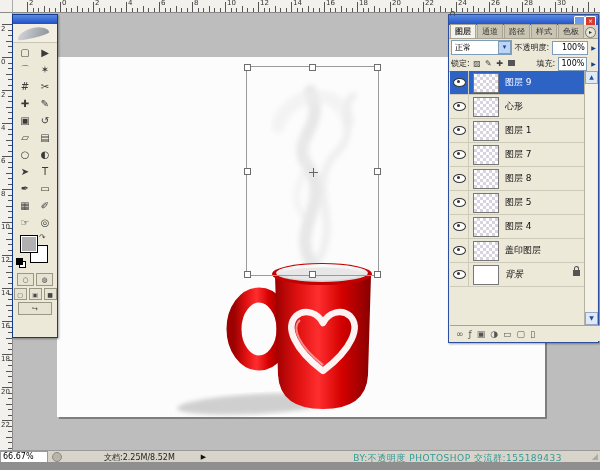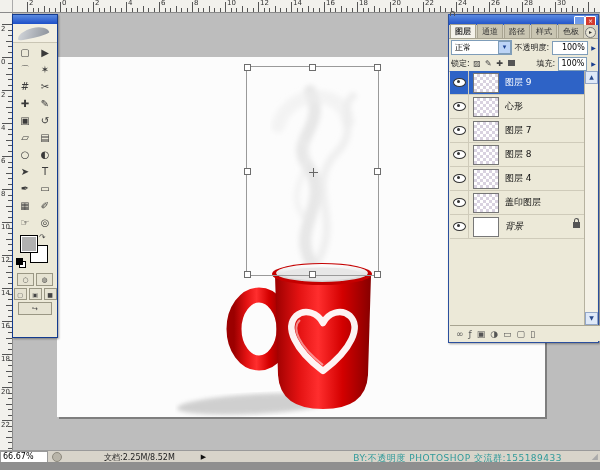--- a/index.html
+++ b/index.html
@@ -486,28 +486,42 @@
             <div class="eye"></div>
           </div>
           <div class="thumb checker"></div>
           <span class="lname">心形</span>
         </div>
         <div class="lrow">
           <div class="eyecell">
             <div class="eye"></div>
           </div>
           <div class="thumb checker"></div>
+          <span class="lname">图层 1</span>
+        </div>
+        <div class="lrow">
+          <div class="eyecell">
+            <div class="eye"></div>
+          </div>
+          <div class="thumb checker"></div>
           <span class="lname">图层 7</span>
         </div>
         <div class="lrow">
           <div class="eyecell">
             <div class="eye"></div>
           </div>
           <div class="thumb checker"></div>
           <span class="lname">图层 8</span>
+        </div>
+        <div class="lrow">
+          <div class="eyecell">
+            <div class="eye"></div>
+          </div>
+          <div class="thumb checker"></div>
+          <span class="lname">图层 5</span>
         </div>
         <div class="lrow">
           <div class="eyecell">
             <div class="eye"></div>
           </div>
           <div class="thumb checker"></div>
           <span class="lname">图层 4</span>
         </div>
         <div class="lrow">
           <div class="eyecell">

